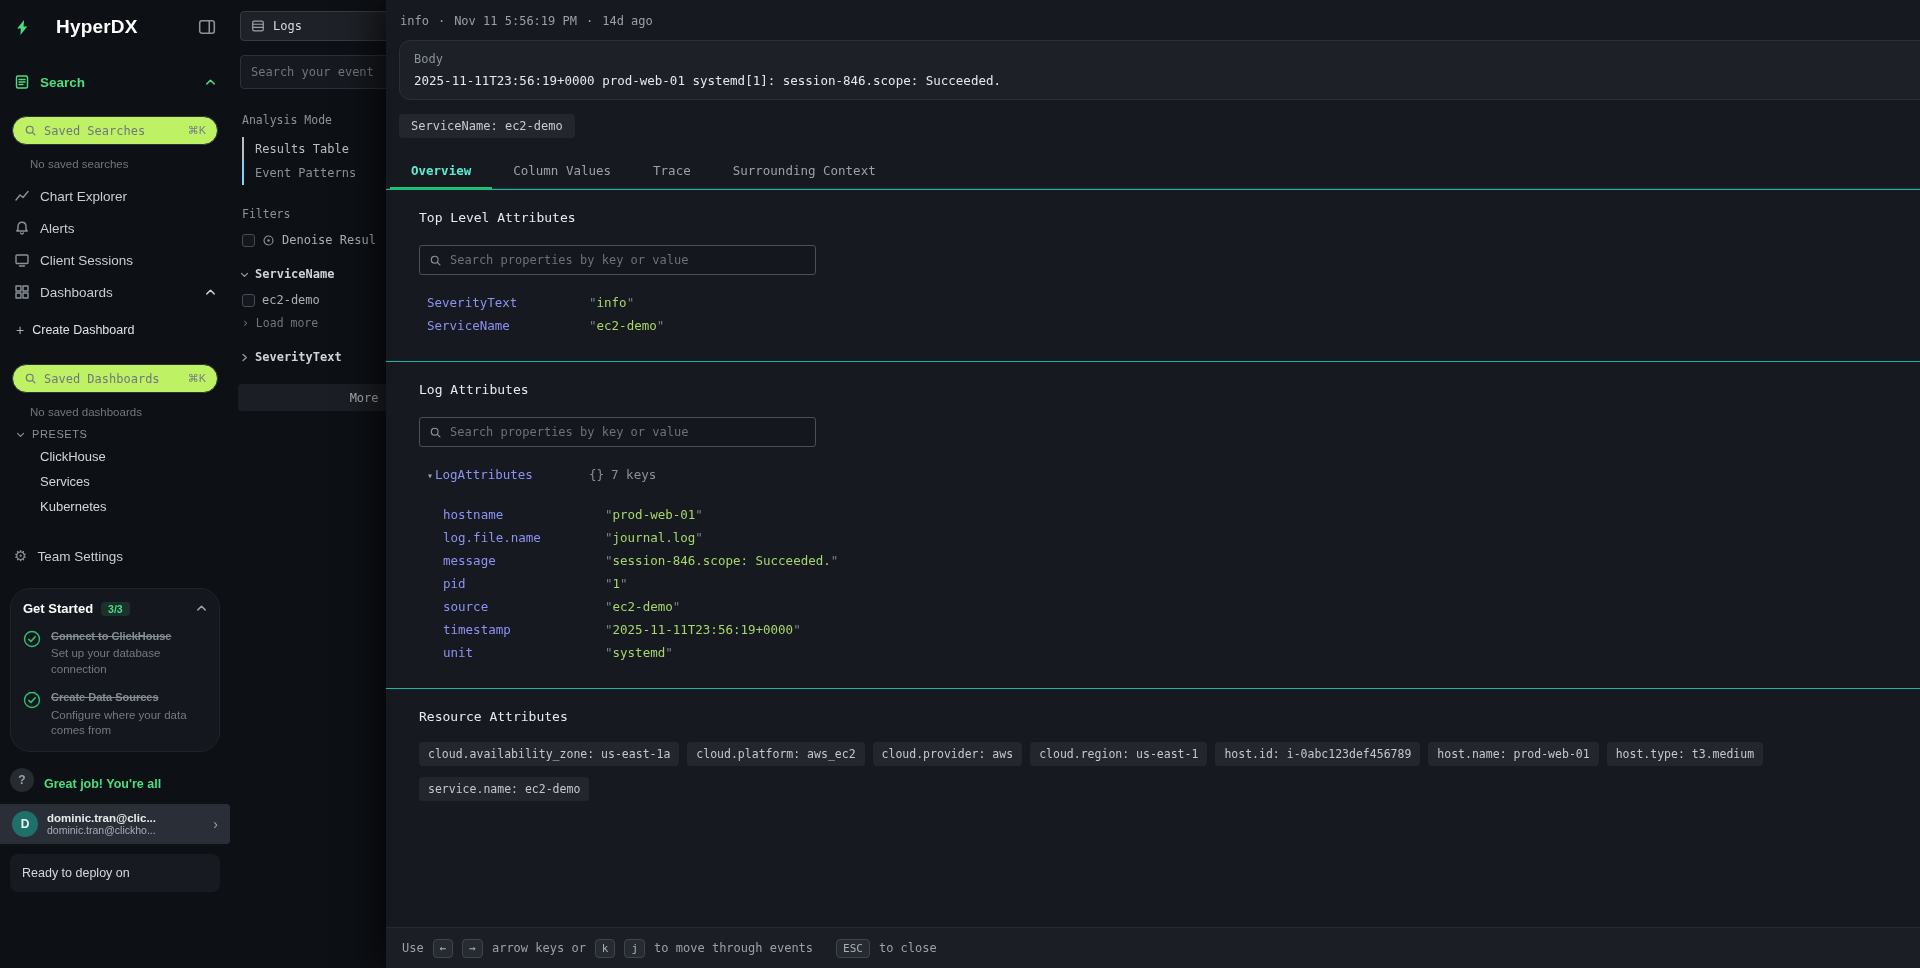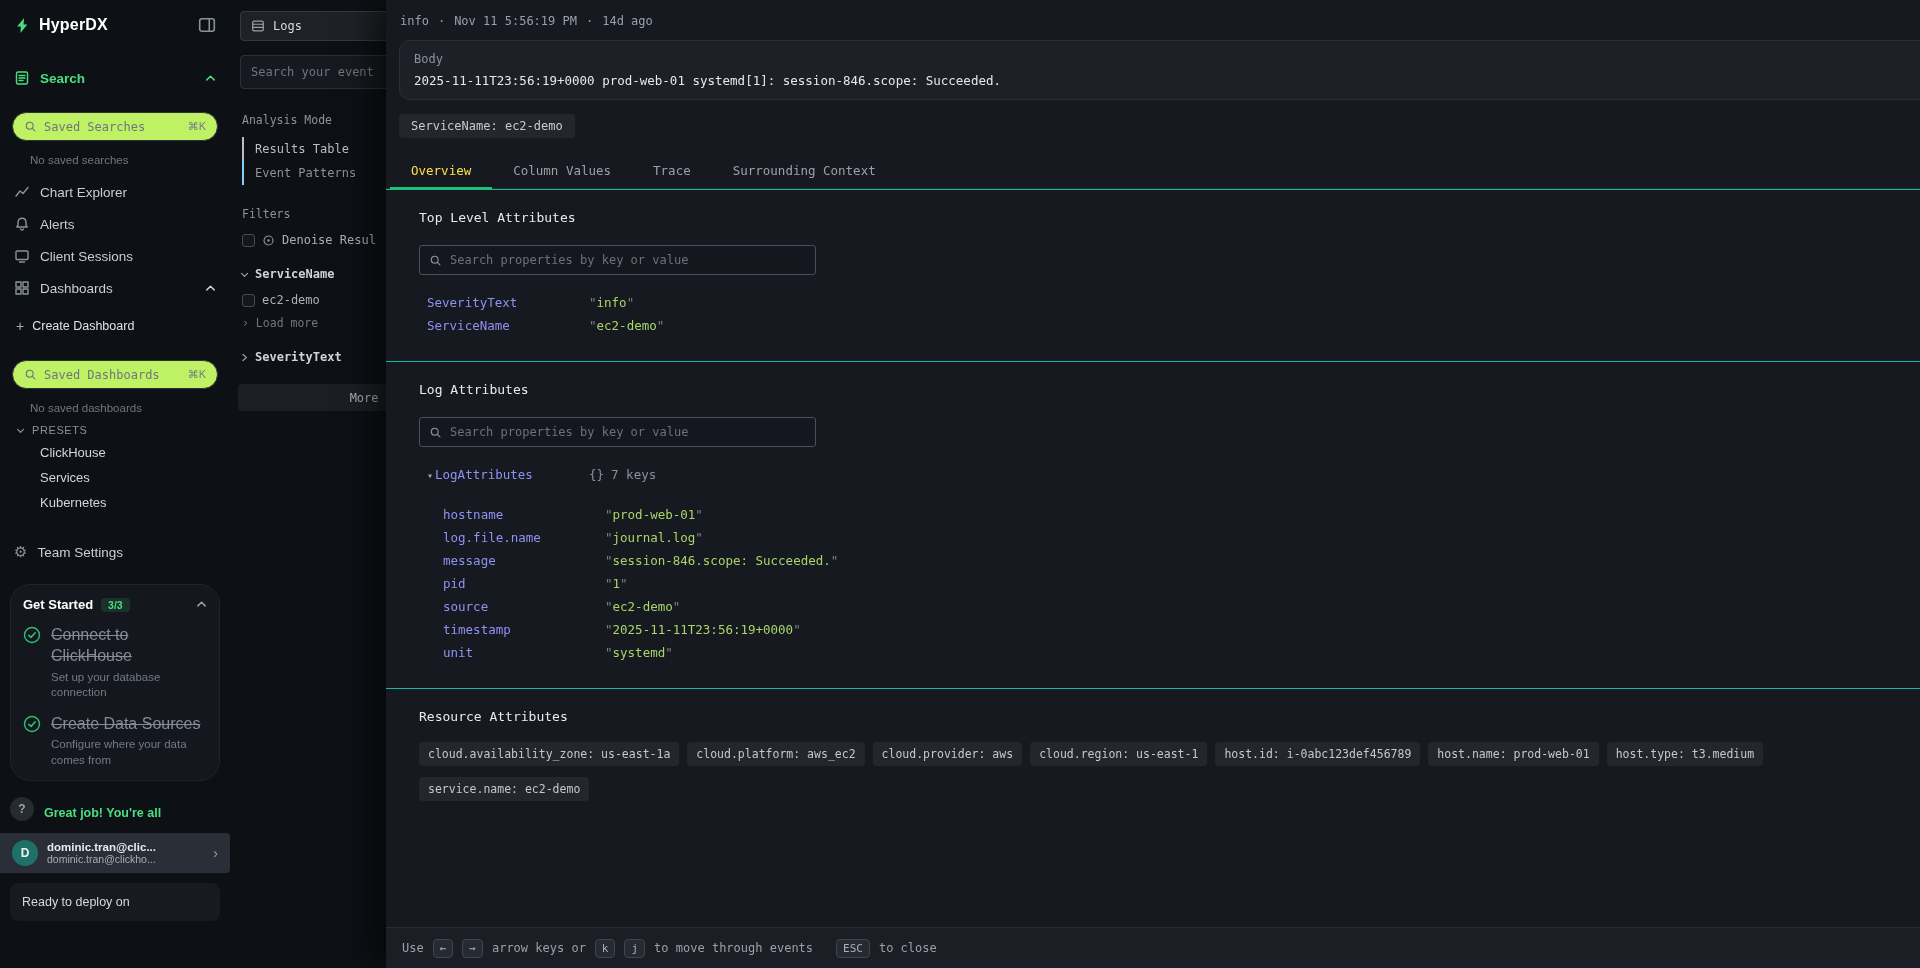--- a/index.html
+++ b/index.html
@@ -5,21 +5,21 @@
   * { margin:0; padding:0; box-sizing:border-box; }
   html,body { width:1920px; height:968px; overflow:hidden; background:#0c0e12;
               font-family:"Liberation Sans", sans-serif; color:#d6dade; }
 
   svg.ic { fill:none; stroke:currentColor; stroke-width:1.4; stroke-linecap:round; stroke-linejoin:round; }
   .chev { width:11px; height:11px; fill:none; stroke:currentColor; stroke-width:1.6; stroke-linecap:round; stroke-linejoin:round; }
 
   
   .sidebar { position:absolute; left:0; top:0; width:230px; height:968px; background:#0d1015; z-index:1; }
   .brand-row { display:flex; align-items:center; padding:16px 14px 0 14px; }
-  .brand-name { font-weight:bold; font-size:16px; color:#fff; margin-left:8px; letter-spacing:.2px; }
+  .brand-name { font-weight:bold; font-size:19px; color:#fff; margin-left:25px; letter-spacing:.2px; }
   .brand-row .spacer { flex:1; }
   .side-toggle { color:#8b929a; width:18px; height:18px; }
 
   .nav-item { display:flex; align-items:center; gap:10px; padding:8px 14px; font-size:13.5px; color:#c9ced4; cursor:pointer; }
   .nav-item .ic16 { width:16px; height:16px; color:#8b929a; flex:0 0 auto; }
   .nav-item .grow { flex:1; }
   .nav-search { margin-top:28px; color:#4ade80; font-weight:bold; }
   .nav-search .ic16 { color:#4ade80; }
 
   .pill-search { margin:18px 12px 0 12px; height:29px; border-radius:15px; background:#bef264; border:1px solid #2c3138;
@@ -38,21 +38,21 @@
   .team { margin-top:22px; }
   .gear-glyph { font-family:"DejaVu Sans", sans-serif; font-size:15px; color:#8b929a; line-height:1; }
 
   .gs-card { margin:16px 10px 0 10px; background:#14181e; border:1px solid #1f242b; border-radius:20px; padding:12px; }
   .gs-head { display:flex; align-items:center; gap:8px; cursor:pointer; }
   .gs-title-main { font-weight:bold; font-size:13px; color:#fff; }
   .gs-badge { background:rgba(74,222,128,.13); color:#4ade80; font-size:10.5px; font-weight:bold; padding:1px 7px; border-radius:4px; }
   .gs-head .spacer { flex:1; }
   .gs-item { display:flex; gap:10px; margin-top:13px; cursor:pointer; }
   .gs-check { width:18px; height:18px; flex:0 0 auto; margin-top:1px; }
-  .gs-item-title { font-size:16px; font-weight:normal; color:#858c94; text-decoration:line-through; line-height:1.3; }
+  .gs-item-title { font-size:11px; font-weight:bold; color:#858c94; text-decoration:line-through; line-height:1.3; }
   .gs-item-desc { font-size:11.5px; color:#737a82; line-height:1.35; margin-top:3px; }
 
   .greatjob { position:relative; margin-top:16px; padding:6px 8px 6px 44px; }
   .q-circle { position:absolute; left:10px; top:0; width:24px; height:24px; border-radius:50%; background:#262b31;
               color:#9aa1a8; display:flex; align-items:center; justify-content:center; font-size:12px; font-weight:bold; cursor:pointer; }
   .greatjob-text { color:#4ade80; font-weight:bold; font-size:12.5px; }
 
   .user-row { margin-top:6px; background:#2a2f37; padding:7px 12px; display:flex; align-items:center; gap:9px; cursor:pointer; border-radius:0 4px 4px 0; }
   .avatar { width:26px; height:26px; border-radius:50%; background:#20706a; color:#eaf4f2; font-weight:bold; font-size:12px;
             display:flex; align-items:center; justify-content:center; flex:0 0 auto; }
@@ -89,21 +89,21 @@
             box-shadow:-14px 0 30px rgba(0,0,0,.55); font-family:"DejaVu Sans Mono", monospace; }
   .dw-header { display:flex; align-items:center; gap:9px; padding:14px 18px 0 14px; font-size:12px; color:#98a0a8; }
   .body-box { margin:12px 18px 0 13px; background:#1d2127; border:1px solid #2c3036; border-radius:11px; padding:11px 14px; }
   .body-label { font-size:12px; color:#8b929a; }
   .body-text { margin-top:7px; font-size:12.5px; color:#e6e9ec; }
   .svc-tag { display:inline-block; margin:14px 0 0 13px; background:#23272d; border-radius:4px; padding:5px 12px;
              font-size:12px; color:#c7ccd2; cursor:pointer; }
 
   .tabs { display:flex; margin-top:16px; border-bottom:1px solid #223028; padding-left:4px; }
   .tab { padding:9px 21px; font-size:12.5px; color:#9aa1a8; cursor:pointer; border-bottom:2px solid transparent; margin-bottom:-1px; }
-  .tab.active { color:#fde047; border-bottom-color:#22c55e; }
+  .tab.active { color:#5eead4; border-bottom-color:#22c55e;font-weight:bold; }
 
   .dw-section { padding:20px 18px 24px 33px; border-top:1px solid #14b8a6; }
   .dw-section:first-of-type { border-top:none; }
   .sec-head { display:flex; align-items:center; }
   .sec-title { font-size:13px; color:#e8ebee; flex:1; }
   .sec-collapse { color:#9aa1a8; cursor:pointer; margin-right:8px; }
 
   .sec-toolbar { display:flex; align-items:center; margin-top:20px; }
   .prop-search { width:397px; height:30px; background:#14171d; border:1px solid #4a5058; border-radius:3px;
                  display:flex; align-items:center; gap:8px; padding:0 9px; color:#8b929a; }

